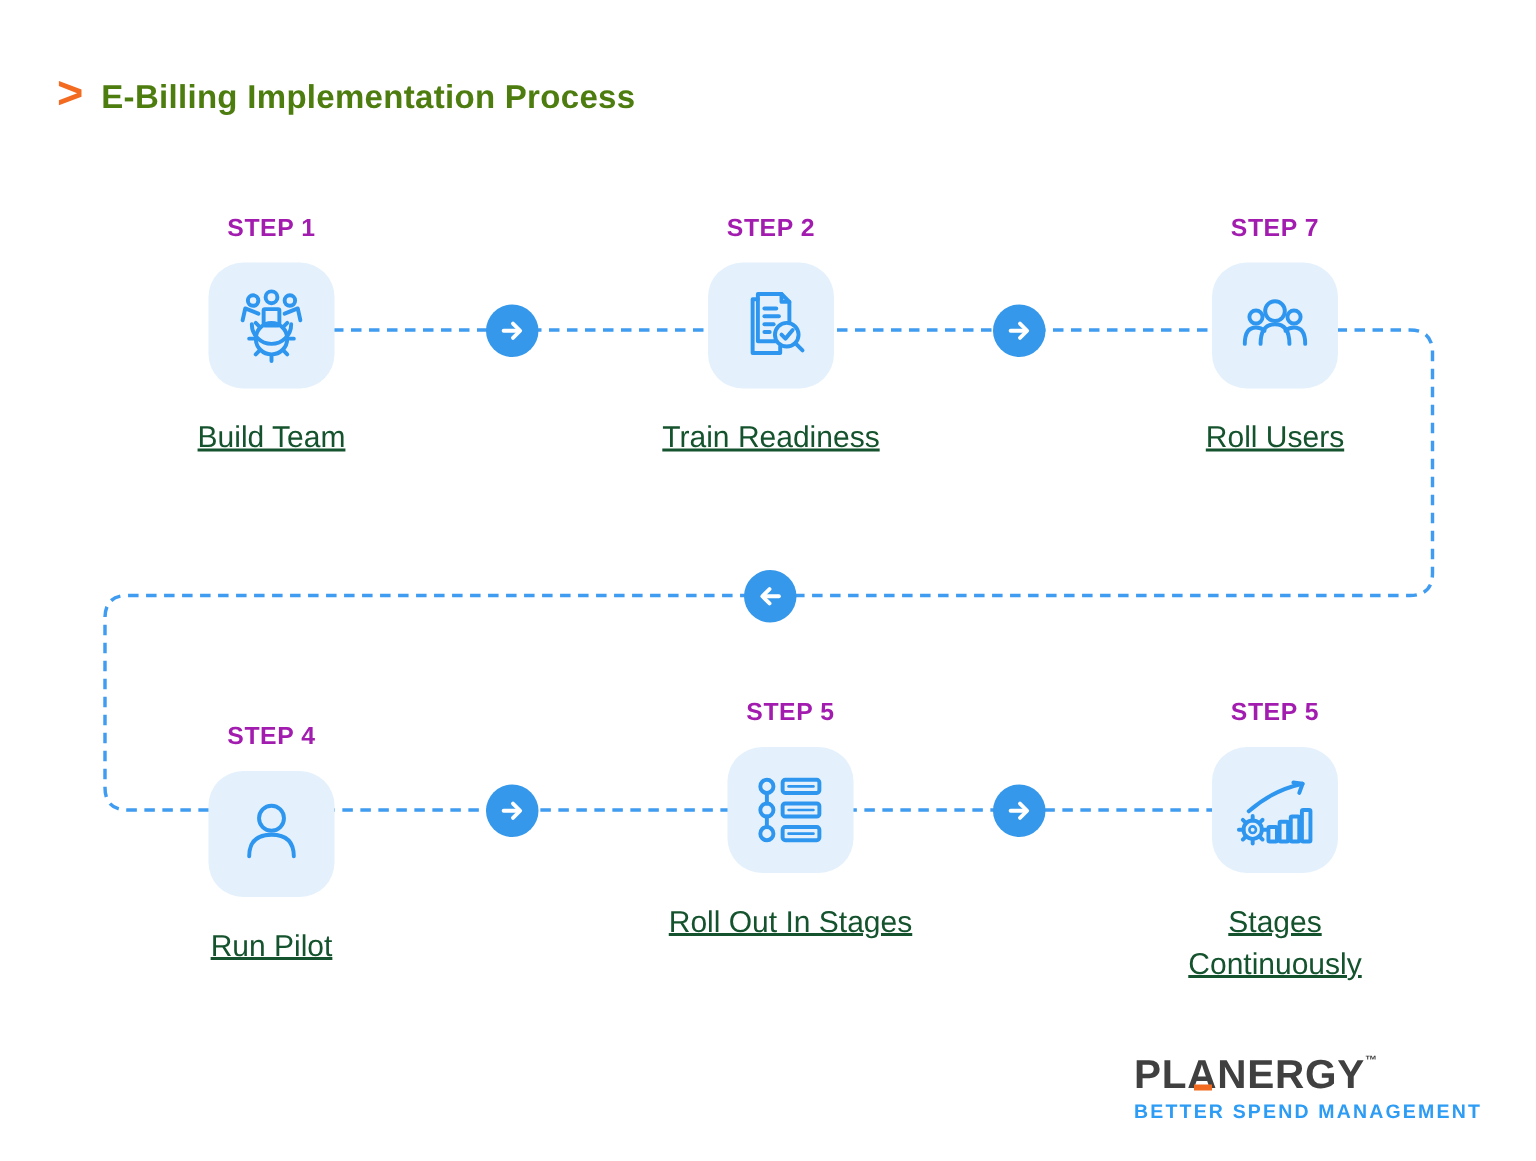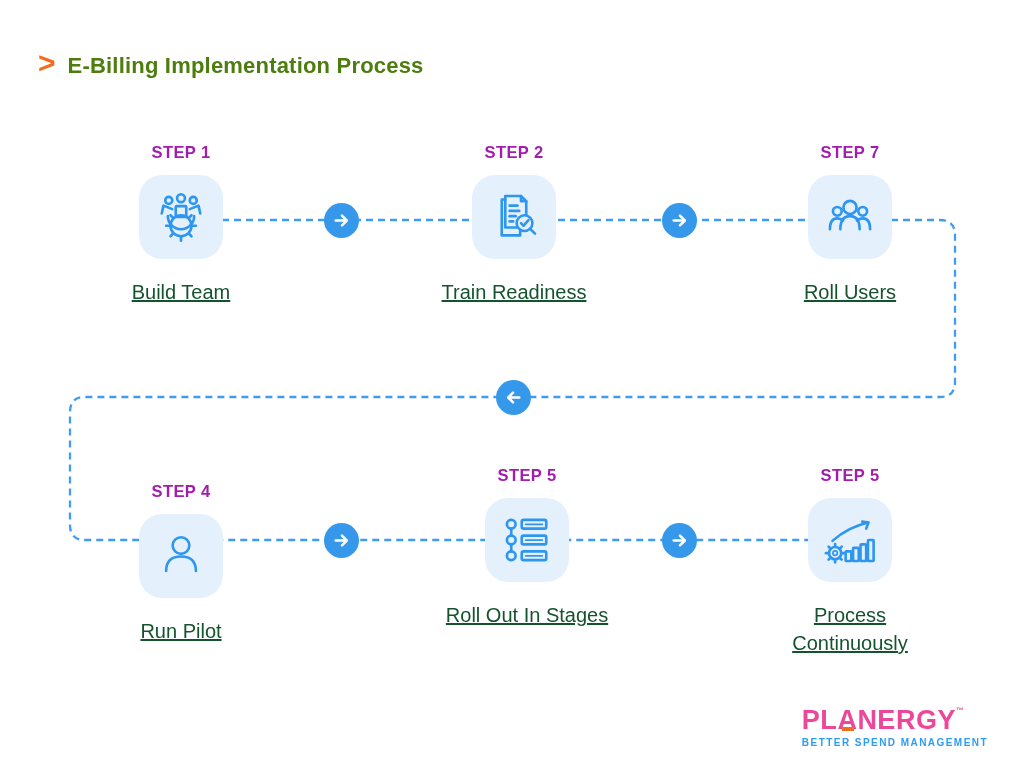--- a/index.html
+++ b/index.html
@@ -36,25 +36,25 @@
                background:#3598EA;z-index:3;display:flex;align-items:center;justify-content:center;}
   .arrow-badge svg{width:23px;height:23px;}
   .arrow-1{left:324px;top:203px;}
   .arrow-2{left:662px;top:203px;}
   .arrow-3{left:496px;top:380px;}
   .arrow-4{left:324px;top:523px;}
   .arrow-5{left:662px;top:523px;}
 
   
   .logo{position:absolute;right:36px;bottom:26px;text-align:left;z-index:2;}
-  .logo .brand{color:#ec4899;font-size:27px;font-weight:bold;letter-spacing:.5px;line-height:1;}
+  .logo .brand{color:#404040;font-size:27px;font-weight:bold;letter-spacing:.5px;line-height:1;}
   .logo .brand .a-letter{position:relative;display:inline-block;}
   .logo .brand .a-letter::after{content:"";position:absolute;left:22%;right:18%;bottom:3px;height:4px;background:#F26B21;}
   .logo .tm{font-size:8px;font-weight:bold;vertical-align:top;letter-spacing:0;}
-  .logo .tagline{color:#2D9CF4;font-size:10px;font-weight:bold;letter-spacing:1.45px;margin-top:3px;}
+  .logo .tagline{color:#2D9CF4;font-size:13px;font-weight:bold;letter-spacing:1.45px;margin-top:3px;}
 </style>
 </head>
 <body>
 
 <div class="canvas">
 
   <svg class="connector-svg" width="1024" height="774" viewBox="0 0 1024 774">
     <path d="M222 220 H808" fill="none" stroke="#3F9CF0" stroke-width="2.3" stroke-dasharray="7 5"></path>
     <path d="M891 220 H940 Q955 220 955 235 V382 Q955 397 940 397 H85 Q70 397 70 412 V525 Q70 540 85 540 H808" fill="none" stroke="#3F9CF0" stroke-width="2.3" stroke-dasharray="7 5"></path>
   </svg>
@@ -168,21 +168,21 @@
           <path d="M20 52 L22.5 54.5"></path>
           <path d="M10 52 L7.5 54.5"></path>
         <rect x="27" y="45" width="6.5" height="11" rx="1"></rect>
         <rect x="35.5" y="41" width="6.5" height="15" rx="1"></rect>
         <rect x="44" y="37" width="6.5" height="19" rx="1"></rect>
         <rect x="52.5" y="32" width="6.5" height="24" rx="1"></rect>
         <path d="M12 33 Q30 17 53 12"></path>
         <path d="M46 11 L53 12 L50.5 19"></path>
       </svg>
     </div>
-    <div class="step-name narrow">Process Continuously</div>
+    <div class="step-name narrow">Stages Continuously</div>
   </div>
 
   <div class="arrow-badge arrow-1">
     <svg viewBox="0 0 24 24" fill="none" stroke="#ffffff" stroke-width="2.7" stroke-linecap="round" stroke-linejoin="round">
       <path d="M6 12 H17"></path>
         <path d="M12.5 7 L17.5 12 L12.5 17"></path>
     </svg>
   </div>
   <div class="arrow-badge arrow-2">
     <svg viewBox="0 0 24 24" fill="none" stroke="#ffffff" stroke-width="2.7" stroke-linecap="round" stroke-linejoin="round">

